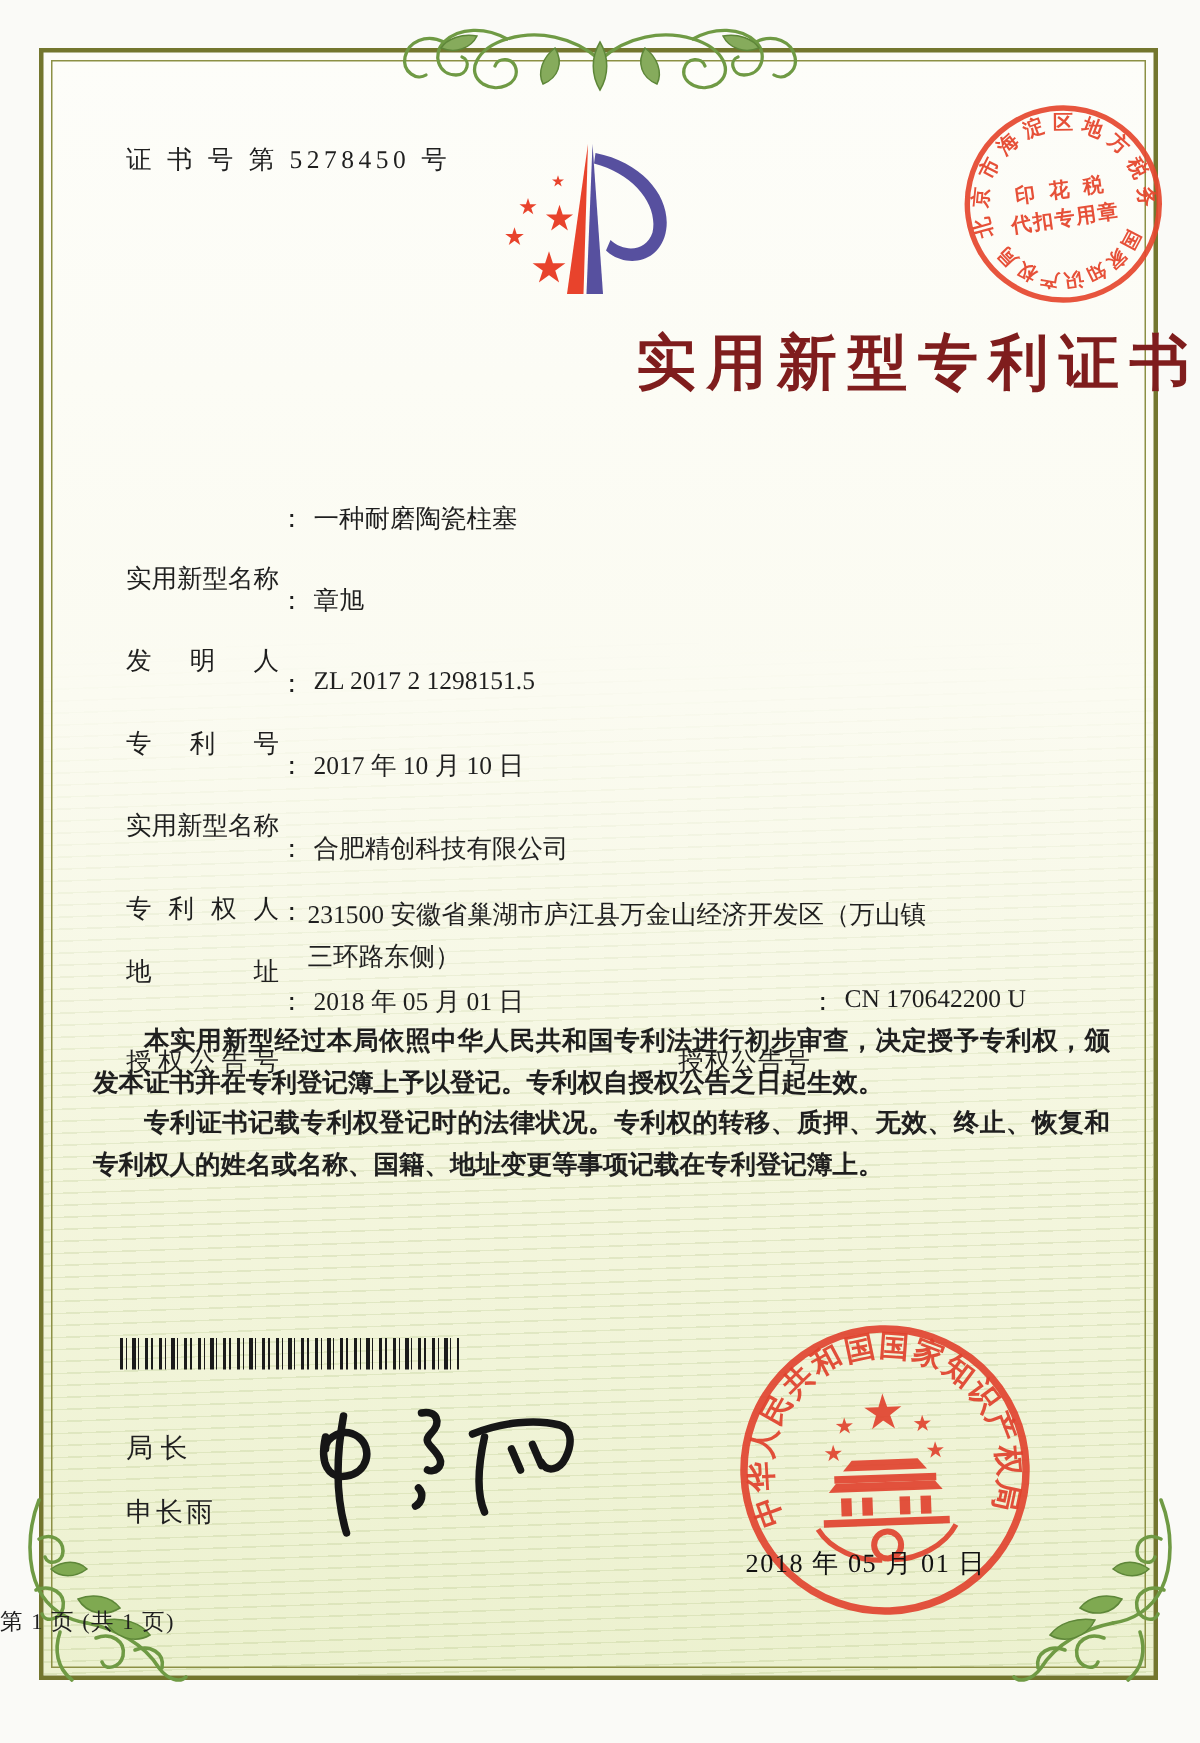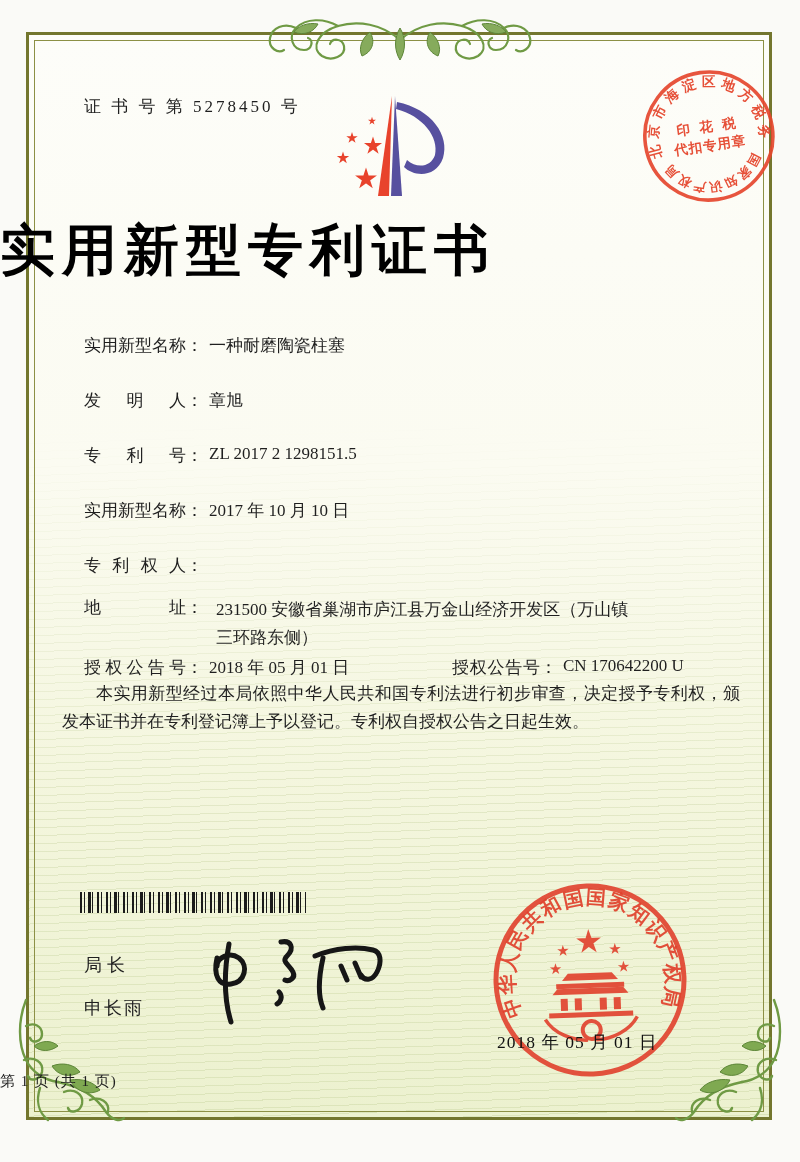--- a/index.html
+++ b/index.html
@@ -24,37 +24,38 @@
     position:absolute;left:26px;top:32px;right:28px;bottom:42px;
     border:3px solid #73762e;
   }
   .frame-inner{
     position:absolute;left:34px;top:40px;right:36px;bottom:50px;
     border:1px solid #8c9045;
   }
   .abs{position:absolute;}
   .cert-no{left:84px;top:95px;font-size:17px;letter-spacing:3px;}
   .title{
-    left:0;width:100%;top:214px;text-align:left;
-    font-size:55px;font-weight:bold;letter-spacing:7px;color:#000000;
+    left:0;width:100%;top:214px;text-align:right;
+    font-size:40px;font-weight:bold;letter-spacing:7px;color:#7f1d1d;
   }
   .field{left:84px;font-size:17px;display:flex;align-items:flex-start;white-space:nowrap;}
   .f-label{
     display:inline-block;width:102px;
     text-align:justify;text-align-last:justify;
-    -moz-text-align-last:justify;text-justify:inter-character;
+    -moz-text-align-last:justify;text-justify:inter-character;margin-top:40px;
   }
   .f-colon{display:inline-block;}
   .f-value{display:inline-block;margin-left:6px;}
-  .addr-lines{display:inline-block;margin-left:13px;line-height:28px;white-space:normal;width:500px;}
+  .addr-lines{display:inline-block;margin-left:2px;line-height:28px;white-space:normal;width:500px;}
   .grant-right{position:absolute;left:368px;top:0;display:flex;white-space:nowrap;}
   .grant-right .f-label{width:88px;}
   .paras{
     left:62px;top:680px;width:678px;font-size:17px;line-height:27.5px;
     text-align:justify;
+    font-weight:bold;
   }
   .paras p{margin:0;text-indent:2em;}
   .barcode{
     left:80px;top:892px;width:226px;height:21px;
     background-image:repeating-linear-gradient(90deg,
       #1b1b1b 0 2px,transparent 2px 4px,
       #1b1b1b 4px 5px,transparent 5px 8px,
       #1b1b1b 8px 11px,transparent 11px 12px,
       #1b1b1b 12px 13px,transparent 13px 17px,
       #1b1b1b 17px 19px,transparent 19px 21px,
@@ -203,39 +204,41 @@
       <span class="f-value">ZL 2017 2 1298151.5</span>
   </div>
   <div class="abs field" style="top:499px">
     <span class="f-label">实用新型名称</span>
       <span class="f-colon">：</span>
       <span class="f-value">2017 年 10 月 10 日</span>
   </div>
   <div class="abs field" style="top:554px">
     <span class="f-label">专利权人</span>
       <span class="f-colon">：</span>
+      <span class="f-value">合肥精创科技有限公司</span>
   </div>
   <div class="abs field" style="top:596px">
     <span class="f-label">地址</span>
       <span class="f-colon">：</span>
       <span class="addr-lines"><span>231500 安徽省巢湖市庐江县万金山经济开发区（万山镇</span><br><span>三环路东侧）</span></span>
   </div>
   <div class="abs field" style="top:656px;width:660px">
     <span class="f-label">授权公告号</span>
       <span class="f-colon">：</span>
       <span class="f-value">2018 年 05 月 01 日</span>
     <span class="grant-right">
       <span class="f-label">授权公告号</span>
         <span class="f-colon">：</span>
         <span class="f-value">CN 170642200 U</span>
     </span>
   </div>
 
   <div class="abs paras">
     <p>本实用新型经过本局依照中华人民共和国专利法进行初步审查，决定授予专利权，颁发本证书并在专利登记簿上予以登记。专利权自授权公告之日起生效。</p>
+    <p>专利证书记载专利权登记时的法律状况。专利权的转移、质押、无效、终止、恢复和专利权人的姓名或名称、国籍、地址变更等事项记载在专利登记簿上。</p>
   </div>
 
   <div class="abs barcode"></div>
 
   <div class="abs sig-title">局长</div>
   <div class="abs sig-name">申长雨</div>
   <svg class="abs sig-svg" viewBox="0 0 210 112">
     <g fill="none" stroke="#161616" stroke-width="5" stroke-linecap="round">
       <path d="M34,26 C30,48 28,78 36,104"></path>
       <path d="M22,40 C18,58 24,68 36,66 C50,64 54,48 44,40 C34,33 22,40 22,48"></path>

